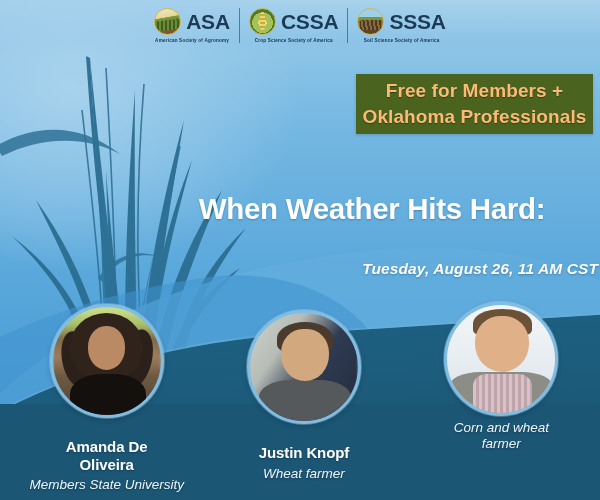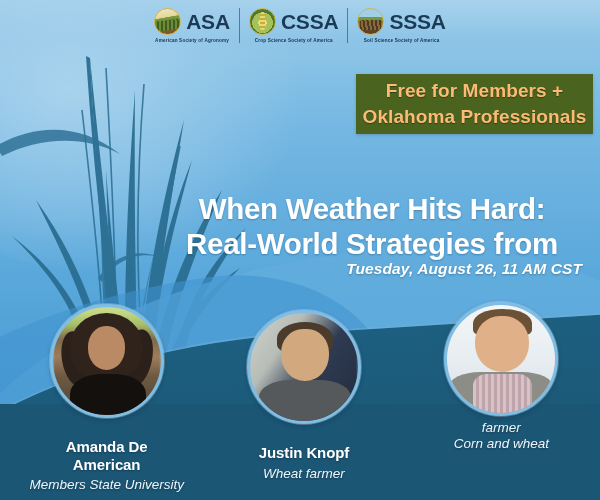--- a/index.html
+++ b/index.html
@@ -130,21 +130,21 @@
   .headline{
     position:absolute;right:18px;top:146px;width:420px;
     text-align:center;z-index:6;margin-top:46px;
   }
   .headline .ln{
     display:block;color:#ffffff;font-weight:bold;
     font-size:29.5px;line-height:1.17;letter-spacing:-.3px;
     text-shadow:0 1px 2px rgba(10,50,80,.32);
   }
   .datetime{
-    position:absolute;right:18px;top:260px;z-index:6;
+    position:absolute;right:2px;top:260px;z-index:6;
     color:#ffffff;font-style:italic;font-weight:bold;
     font-size:15.5px;letter-spacing:.1px;
     text-shadow:0 1px 2px rgba(10,50,80,.35);
   }
 
   
   .speakers{
     position:absolute;left:0;right:0;top:300px;height:200px;
     display:flex;align-items:flex-start;z-index:7;
   }
@@ -266,41 +266,40 @@
 
   </div>
 
   <div class="badge">
     <span>Free for Members +</span>
     <span>Oklahoma Professionals</span>
   </div>
 
   <div class="headline">
     <span class="ln">When Weather Hits Hard:</span>
-    <span class="ln">Real-World Strategies from</span>
   </div>
 
   <div class="datetime">Tuesday, August 26, 11 AM CST</div>
 
   <div class="speakers">
 
     <div class="speaker sp-1">
       <div class="sp-photo">
         <div class="ph">
           <div class="a-bg"></div>
             <div class="a-hairl"></div>
             <div class="a-hairr"></div>
           <div class="a-hair"></div>
             <div class="a-face"></div>
             <div class="a-body"></div>
         </div>
       </div>
       <div class="sp-name">
         <div>Amanda De</div>
-        <div>American</div>
+        <div>Oliveira</div>
       </div>
       <div class="sp-role">
         <div>Members State University</div>
       </div>
     </div>
 
     <div class="speaker sp-2">
       <div class="sp-photo">
         <div class="ph">
           <div class="j-bg"></div>
@@ -321,20 +320,20 @@
       <div class="sp-photo">
         <div class="ph">
           <div class="h-bg"></div>
             <div class="h-body"></div>
             <div class="h-body2"></div>
           <div class="h-hair"></div>
             <div class="h-face"></div>
         </div>
       </div>
       <div class="sp-role">
+        <div>Corn and wheat</div>
         <div>farmer</div>
-        <div>Corn and wheat</div>
       </div>
     </div>
 
   </div>
 
 </div>
 
 </body></html>

